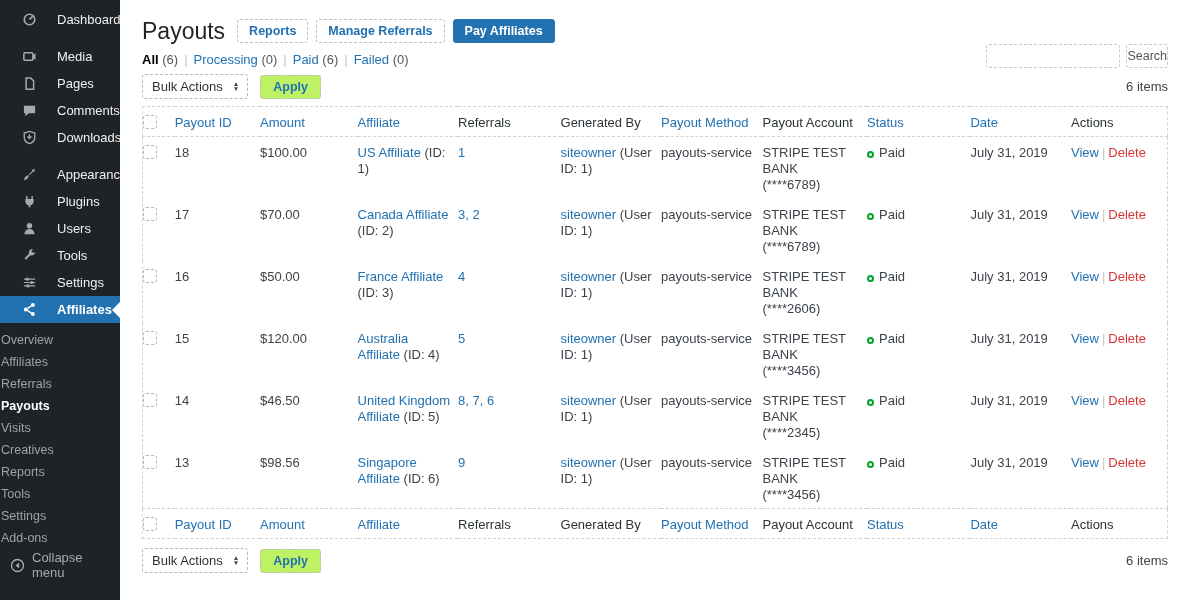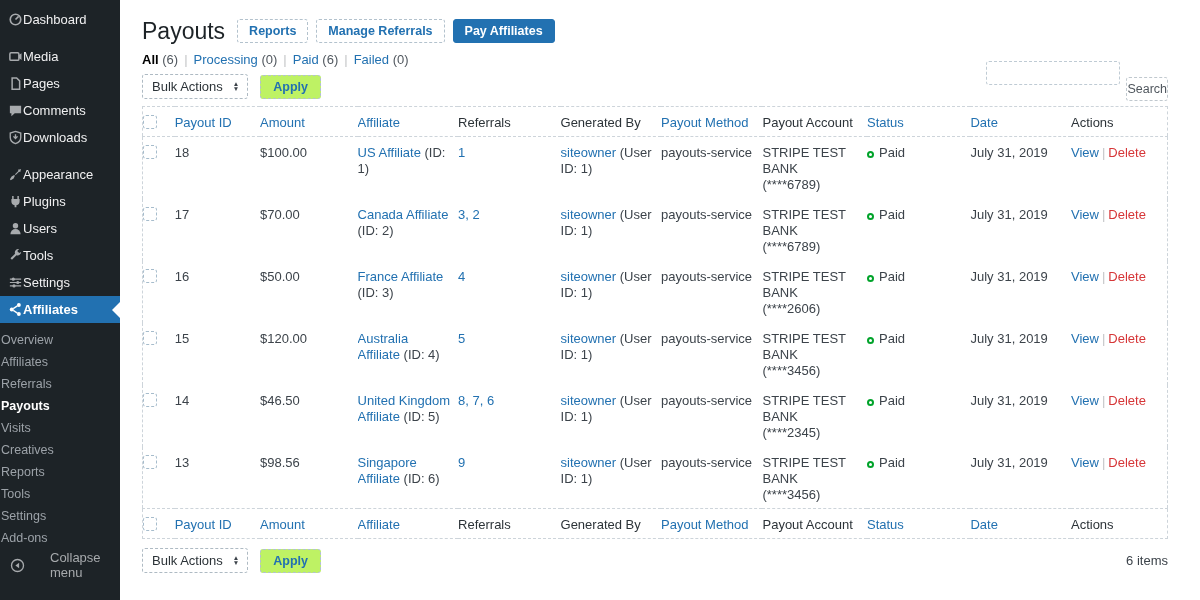--- a/index.html
+++ b/index.html
@@ -3,33 +3,33 @@
 <meta charset="utf-8">
 <style>
   * { margin:0; padding:0; box-sizing:border-box; }
   html,body { width:1200px; height:600px; overflow:hidden; background:#fff;
     font-family:"Liberation Sans","DejaVu Sans",sans-serif; font-size:13px; color:#3c434a; }
   .app { position:relative; width:1200px; height:600px; display:flex; }
 
   
   .sidebar { position:relative; width:120px; height:600px; background:#1d2327; flex:0 0 120px; }
   .menu { padding-top:6px; }
-  .menu-item { display:flex; align-items:center; gap:0; padding:6px 4px 6px 8px;
+  .menu-item { display:flex; align-items:center; gap:20px; padding:6px 4px 6px 22px;
     color:#f0f0f1; font-size:13px; cursor:pointer; position:relative; }
   .menu-item .ico { width:15px; height:15px; color:#a7aaad; flex:0 0 15px; display:inline-flex; }
   .menu-item.active { background:#2271b1; color:#fff; font-weight:700; }
   .menu-item.active .ico { color:#fff; }
   .menu-item.active::after { content:""; position:absolute; right:0; top:50%; margin-top:-8px;
     border-top:8px solid transparent; border-bottom:8px solid transparent; border-right:8px solid #fff; }
   .menu-sep { height:10px; }
   .submenu { padding:6px 0 4px 0; }
   .submenu-item { padding:4px 4px 4px 1px; color:#9ca2a8; font-size:12.5px; cursor:pointer; }
   .submenu-item.active { color:#fff; font-weight:700; }
   .collapse { position:absolute; left:0; bottom:14px; width:100%; display:flex; align-items:center;
-    gap:25px; padding:6px 4px 6px 10px; color:#a7aaad; font-size:13px; cursor:pointer; }
+    gap:7px; padding:6px 4px 6px 10px; color:#a7aaad; font-size:13px; cursor:pointer; }
   .collapse .ico { width:15px; height:15px; display:inline-flex; }
 
   
   .content { position:relative; flex:1; padding:14px 32px 0 22px; background:#fff; }
   .title-row { display:flex; align-items:center; gap:8px; height:34px; }
   .page-title { font-size:23px; font-weight:400; color:#1d2327; margin-right:4px; }
   .btn { font-size:12.5px; font-weight:700; padding:4px 11px; border-radius:3px; cursor:pointer;
     background:#fff; color:#2271b1; border:1px dashed #b3c2cd; white-space:nowrap; }
   .btn.primary { background:#2271b1; color:#fff; border:1px solid #2271b1; }
 
@@ -45,21 +45,21 @@
     border-radius:3px; background:#fff; padding:4px 8px 4px 9px; color:#2c3338; cursor:pointer; }
   .select .arrows { display:flex; flex-direction:column; line-height:4.5px; font-size:6.5px; color:#3c434a; }
   .btn-apply { font-size:12.5px; padding:4px 12px; border:1px dashed #b3c2cd; border-radius:3px;
     background:#bef264; color:#2271b1; font-weight:700; cursor:pointer; }
   .items-count { color:#3c434a; font-size:13px; }
 
   .search-area { position:absolute; top:44px; right:32px; display:flex; gap:6px; align-items:center; }
   .search-input { width:134px; height:24px; border:1px dashed #bfcbd4; border-radius:3px; padding:0 6px;
     font-size:13px; color:#2c3338; outline:none; }
   .btn-search { font-size:12.5px; padding:4px 0; border:1px dashed #c0c8ce; border-radius:3px;
-    background:#fff; color:#50575e; cursor:pointer;margin-top:33px; }
+    background:#fff; color:#50575e; cursor:pointer; }
 
   
   table.list { width:100%; border-collapse:collapse; table-layout:fixed;
     border:1px dashed #cdd4da; background:#fff; }
   table.list th, table.list td { text-align:left; font-weight:400; font-size:13px;
     padding:8px 8px 4px 0; vertical-align:top; overflow:hidden; }
   thead th, tfoot th { vertical-align:middle; padding:8px 8px 8px 0; color:#2c3338; }
   thead tr { border-bottom:1px dashed #cdd4da; }
   tfoot tr { border-top:1px dashed #cdd4da; }
   th.sortable .col-link { color:#2271b1; cursor:pointer;text-align:center; }

